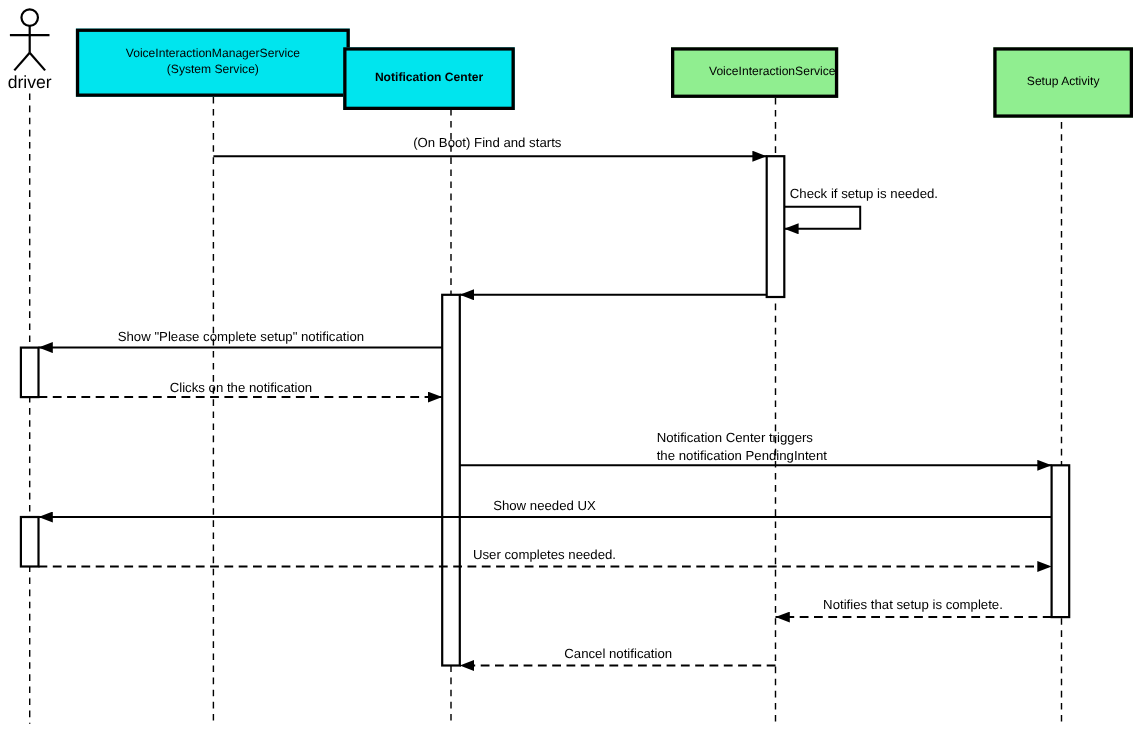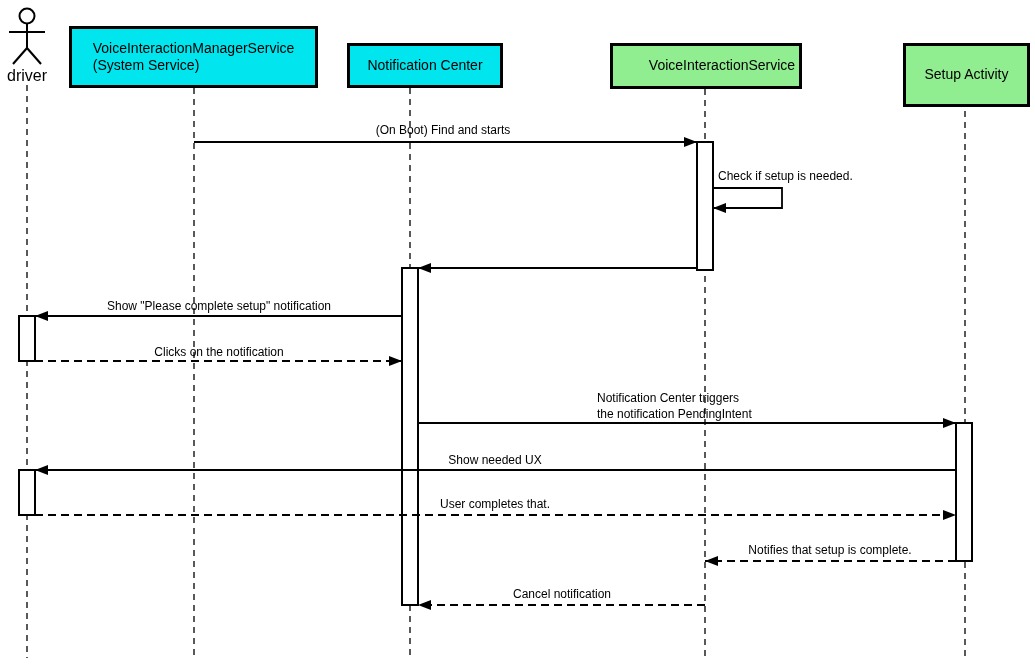--- a/index.html
+++ b/index.html
@@ -47,22 +47,22 @@
     stroke-dasharray: 8 5;
     fill: none;
   }
   .participant {
     position: absolute;
     box-sizing: border-box;
     border: 3px solid #000000;
     display: flex;
     align-items: center;
     justify-content: center;
-    text-align: left;
-    font-size: 14px;
+    text-align: center;
+    font-size: 11px;
     line-height: 1.25;
     color: #000000;
     white-space: pre-line;
   }
   .participant.system { background: #00E5EE; }
   .participant.component { background: #90EE90; }
   .actor-label {
     position: absolute;
     transform: translateX(-50%);
     font-size: 16px;
@@ -122,28 +122,28 @@
     <line class="msg-solid" x1="956" y1="470" x2="35" y2="470" marker-end="url(#arrow)"></line>
     <line class="msg-dashed" x1="35" y1="515" x2="956" y2="515" marker-end="url(#arrow)"></line>
     <line class="msg-dashed" x1="956" y1="561" x2="705" y2="561" marker-end="url(#arrow)"></line>
     <line class="msg-dashed" x1="705" y1="605" x2="418" y2="605" marker-end="url(#arrow)"></line>
   </svg>
 
   <div class="actor-label" style="left:27px; top:67px;">driver</div>
 
   <div class="participant system" style="left:69px; top:26px; width:249px; height:62px;">VoiceInteractionManagerService
 (System Service)</div>
-  <div class="participant system" style="left:347px; top:43px; width:156px; height:45px;">Notification Center</div>
-  <div class="participant component" style="left:610px; top:43px; width:192px; height:46px;padding-left:32px;">VoiceInteractionService</div>
+  <div class="participant system" style="left:312px; top:43px; width:156px; height:57px;font-weight:bold;">Notification Center</div>
+  <div class="participant component" style="left:610px; top:43px; width:152px; height:46px;padding-left:32px;">VoiceInteractionService</div>
   <div class="participant component" style="left:903px; top:43px; width:127px; height:64px;">Setup Activity</div>
 
   <div class="msg-label centered" style="left:443px; top:122px;">(On Boot) Find and starts</div>
   <div class="msg-label" style="left:718px; top:168px;">Check if setup is needed.</div>
   <div class="msg-label centered" style="left:219px; top:298px;">Show "Please complete setup" notification</div>
   <div class="msg-label centered" style="left:219px; top:344px;">Clicks on the notification</div>
   <div class="msg-label" style="left:597px; top:390px;">Notification Center triggers
 the notification PendingIntent</div>
   <div class="msg-label centered" style="left:495px; top:452px;">Show needed UX</div>
-  <div class="msg-label centered" style="left:495px; top:496px;">User completes that.</div>
+  <div class="msg-label centered" style="left:495px; top:496px;">User completes needed.</div>
   <div class="msg-label centered" style="left:830px; top:542px;">Notifies that setup is complete.</div>
   <div class="msg-label centered" style="left:562px; top:586px;">Cancel notification</div>
 
 </div>
 
 </body></html>

